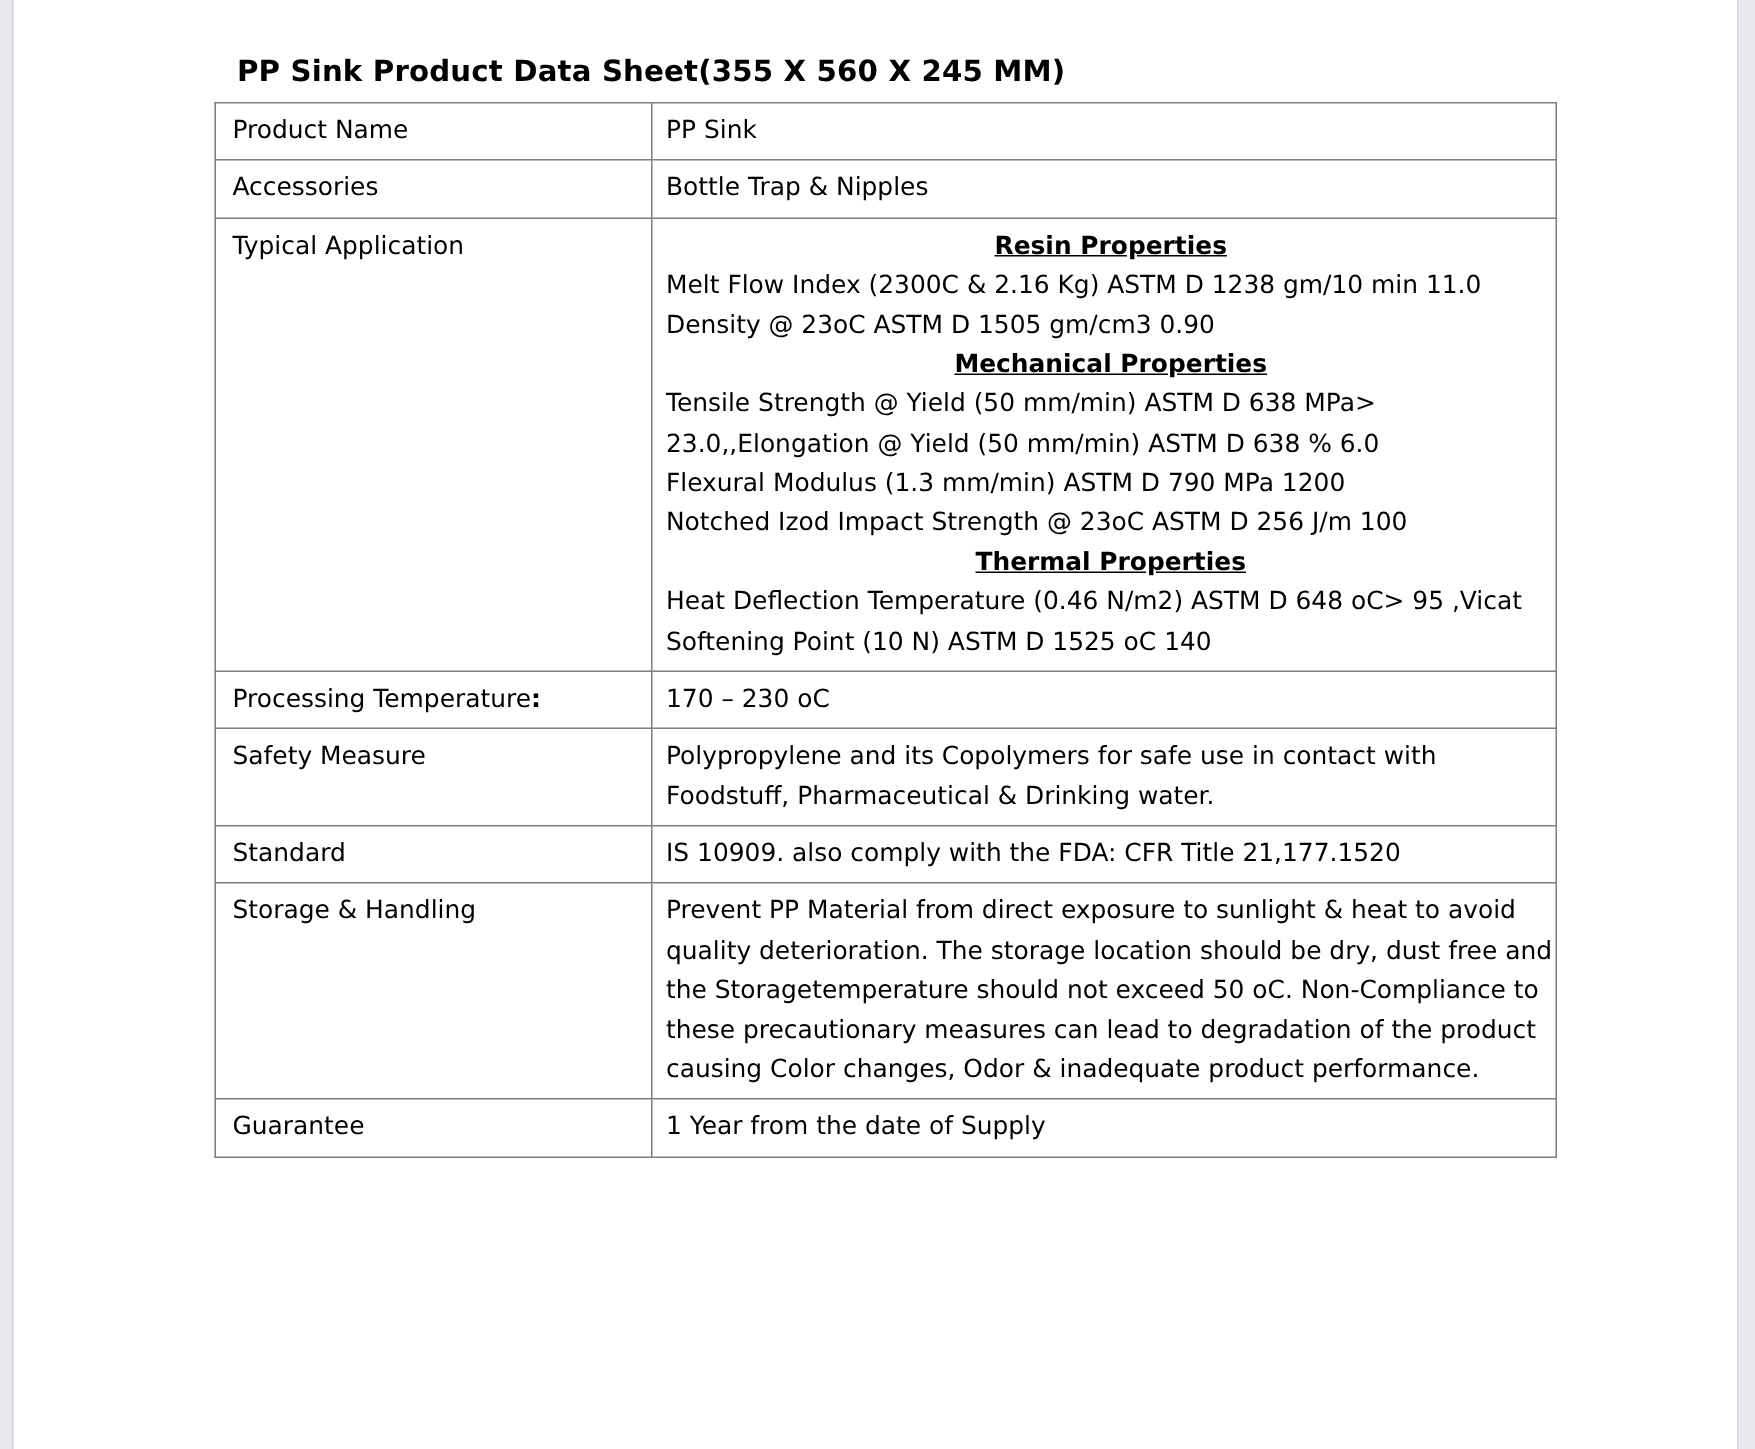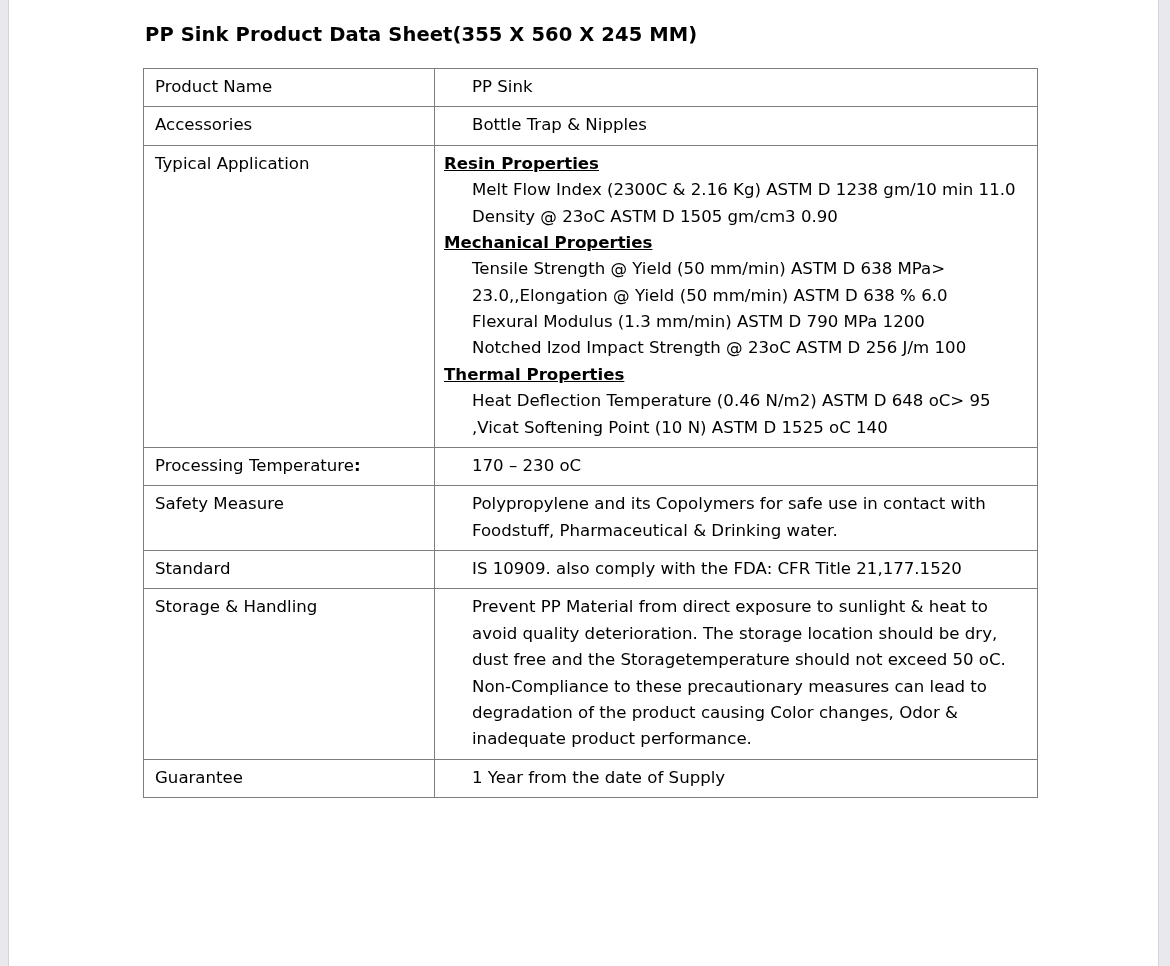--- a/index.html
+++ b/index.html
@@ -34,21 +34,21 @@
     position: absolute;
     left: 9px;
     right: 12px;
     top: 0;
     bottom: 0;
     background: #ffffff;
     overflow: hidden;
   }
 
   .doc-title {
-    margin: 0;
+    margin: 13px;
     padding: 0;
     position: absolute;
     left: 136px;
     top: 23px;
     font-size: 19.5px;
     font-weight: bold;
     letter-spacing: 0.1px;
     white-space: nowrap;
   }
 
@@ -71,22 +71,23 @@
   .col-label { width: 291px; }
   .col-value { width: 603px; }
 
   td.label-cell { padding-left: 11px; }
   td.value-cell { padding-left: 9px; }
 
   .subhead {
     font-weight: bold;
     text-decoration: underline;
     display: block;
+    text-align: center;
   }
-  .line { display: block; margin-left: 28px; }
+  .line { display: block; }
   .bold-colon { font-weight: bold; }
 </style>
 </head>
 <body>
 
 <div class="gutter left"></div>
 <div class="gutter right"></div>
 
 <div class="page">
 

